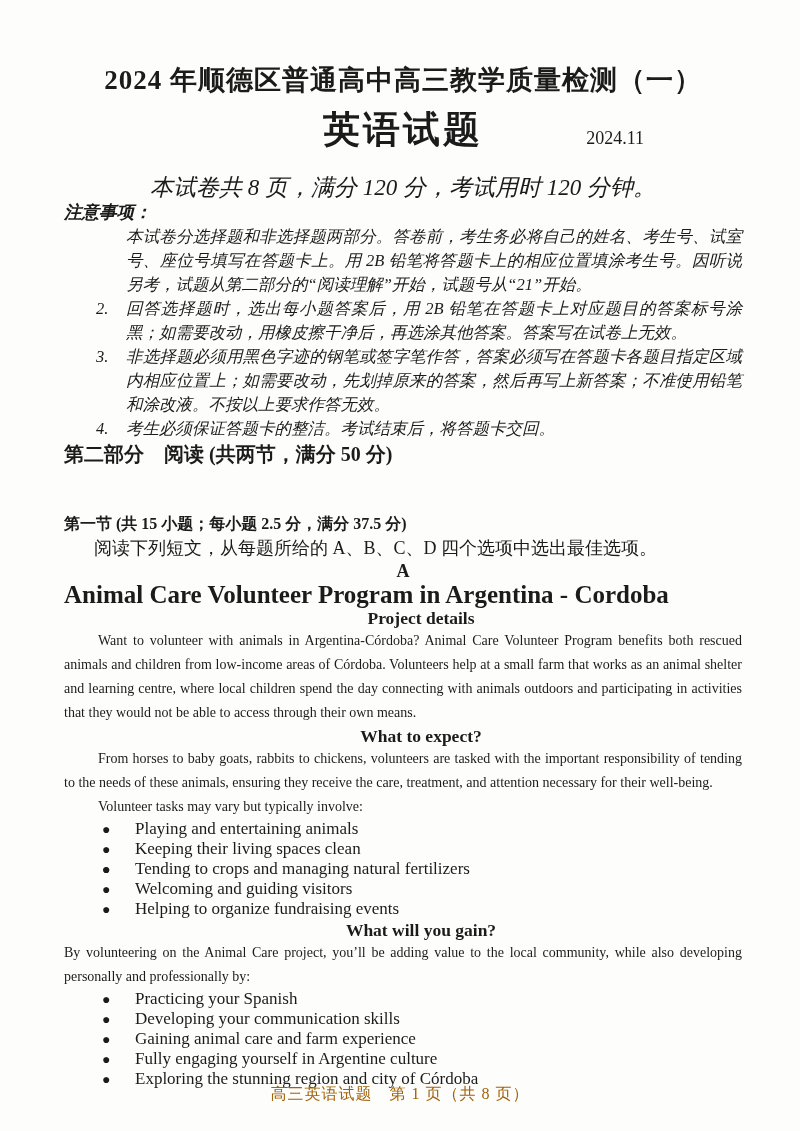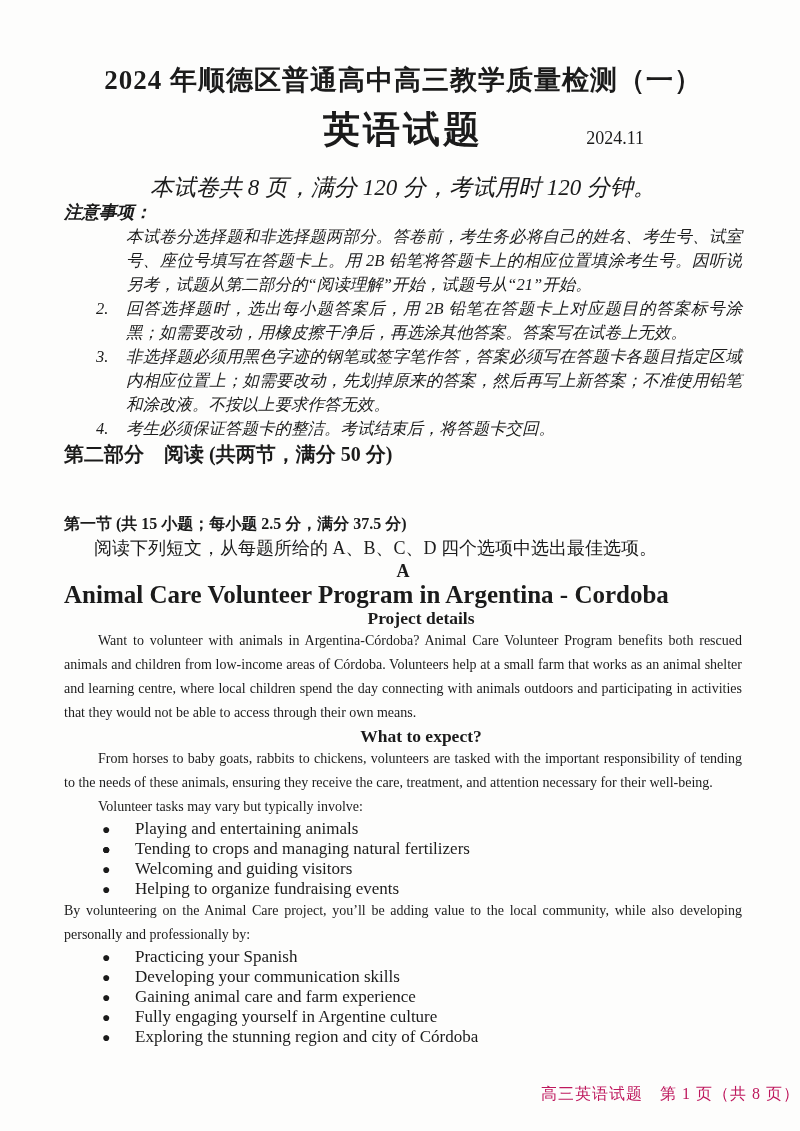--- a/index.html
+++ b/index.html
@@ -126,24 +126,24 @@
     left: 38px;
     top: 1px;
     font-size: 14px;
   }
   
   .page-footer {
     position: absolute;
     left: 0;
     right: 0;
     bottom: 26px;
-    text-align: right;
+    text-align: center;
     font-size: 16px;
     letter-spacing: 1px;
-    color: #be185d;
+    color: #a16207;
     margin-top: 40px;
   }
 </style>
 </head>
 <body>
 
 <div class="page">
 
   <div class="header-title">2024 年顺德区普通高中高三教学质量检测（一）</div>
 
@@ -189,38 +189,40 @@
   <p class="en-para">From horses to baby goats, rabbits to chickens, volunteers are tasked with the important responsibility of tending to the needs of these animals, ensuring they receive the care, treatment, and attention necessary for their well-being.</p>
   <p class="en-para">Volunteer tasks may vary but typically involve:</p>
 
   <ul class="bullet-list">
     <li class="bullet-item">
       <span class="bullet-dot">●</span>
       <span>Playing and entertaining animals</span>
     </li>
     <li class="bullet-item">
       <span class="bullet-dot">●</span>
+      <span>Keeping their living spaces clean</span>
     </li>
     <li class="bullet-item">
       <span class="bullet-dot">●</span>
     </li>
     <li class="bullet-item">
       <span class="bullet-dot">●</span>
       <span>Tending to crops and managing natural fertilizers</span>
     </li>
     <li class="bullet-item">
       <span class="bullet-dot">●</span>
       <span>Welcoming and guiding visitors</span>
     </li>
     <li class="bullet-item">
       <span class="bullet-dot">●</span>
       <span>Helping to organize fundraising events</span>
     </li>
   </ul>
 
+  <div class="en-heading">What will you gain?</div>
   <p class="en-para" style="text-indent: 0;">By volunteering on the Animal Care project, you’ll be adding value to the local community, while also developing personally and professionally by:</p>
 
   <ul class="bullet-list">
     <li class="bullet-item">
       <span class="bullet-dot">●</span>
       <span>Practicing your Spanish</span>
     </li>
     <li class="bullet-item">
       <span class="bullet-dot">●</span>
       <span>Developing your communication skills</span>

